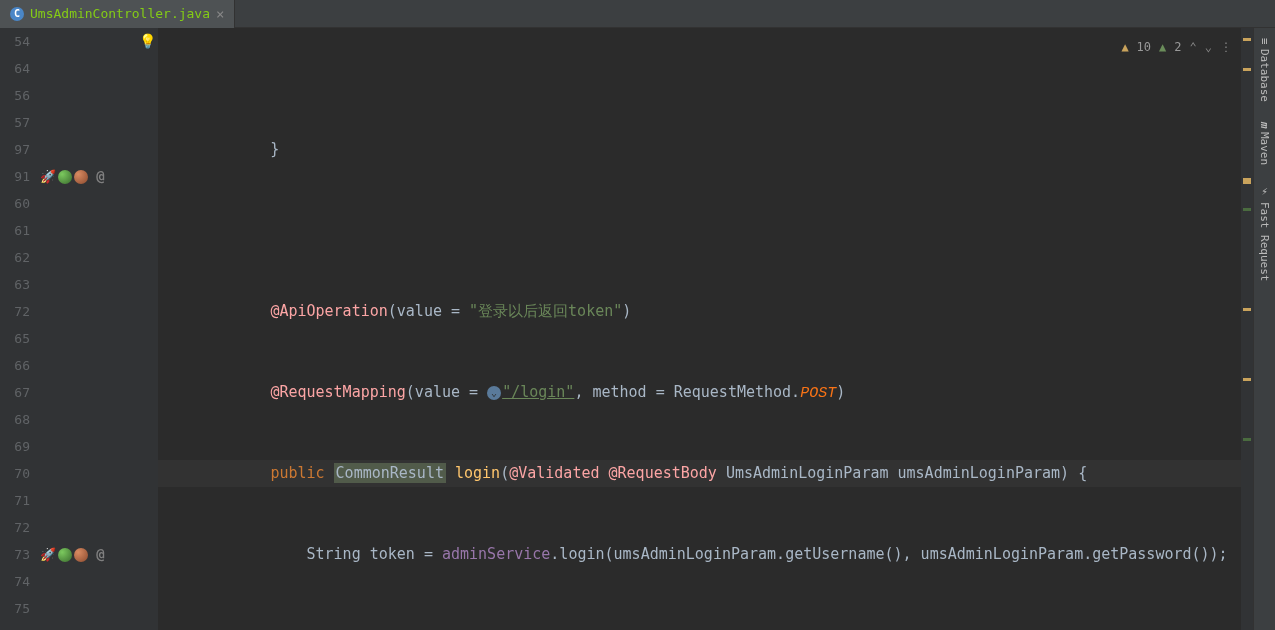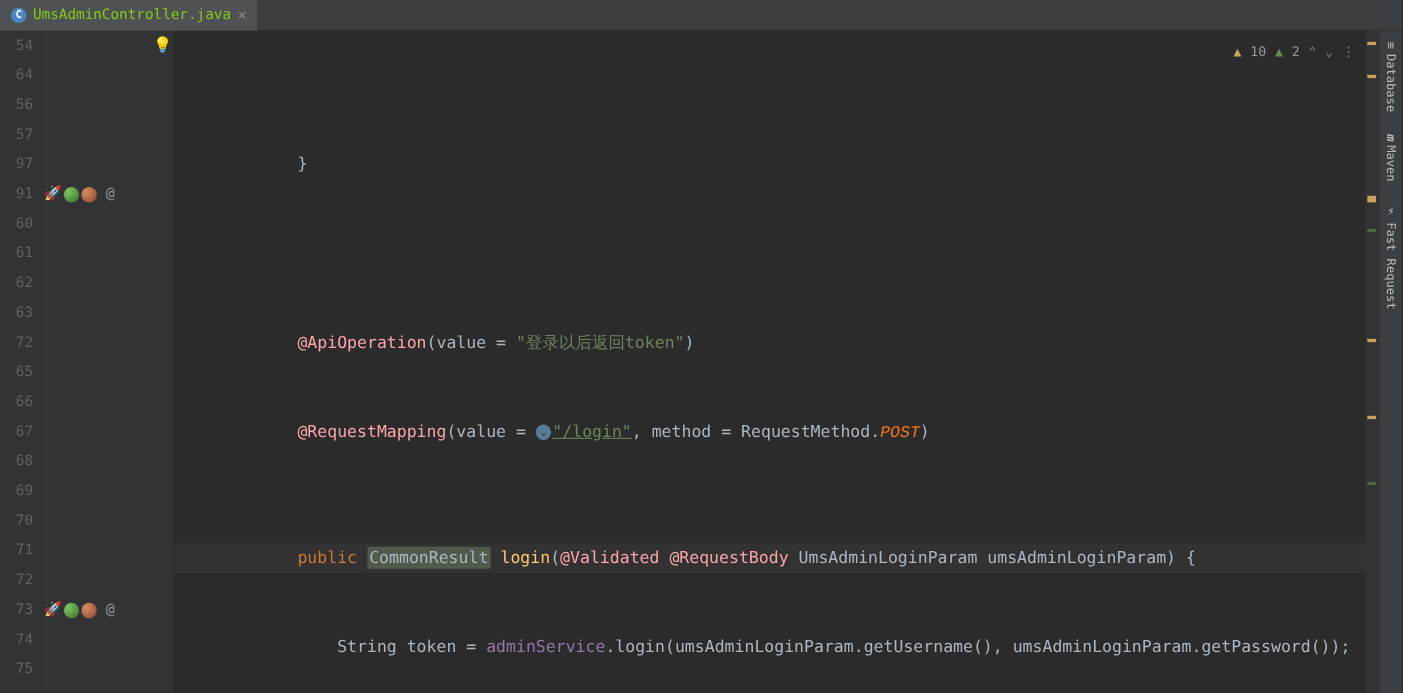--- a/index.html
+++ b/index.html
@@ -82,21 +82,20 @@
   white-space: pre;
   overflow: hidden;
   position: relative;
 }
 .code-line {
   height: 27px;
   padding-left: 4px;
 }
 .code-line.current {
   background: #323232;
-  margin-top: 34px;
 }
 .kw { color: #cc7832; }
 .str { color: #6a8759; }
 .ann { color: #fca5a5; }
 .method { color: #ffc66d; }
 .field-italic { color: #f97316; font-style: italic; font-family: Liberation Mono, monospace; }
 .field { color: #9876aa; }
 .highlight-box { background: #515b4a; padding: 1px 2px; }
 .link-like { color: #6a8759; text-decoration: underline; }
 .globe-icon { display: inline-block; width: 14px; height: 14px; background: #5a7a9a; border-radius: 50%; vertical-align: middle; margin-right: 1px; font-size: 10px; color: #2b2b2b; text-align: center; line-height: 14px; }

